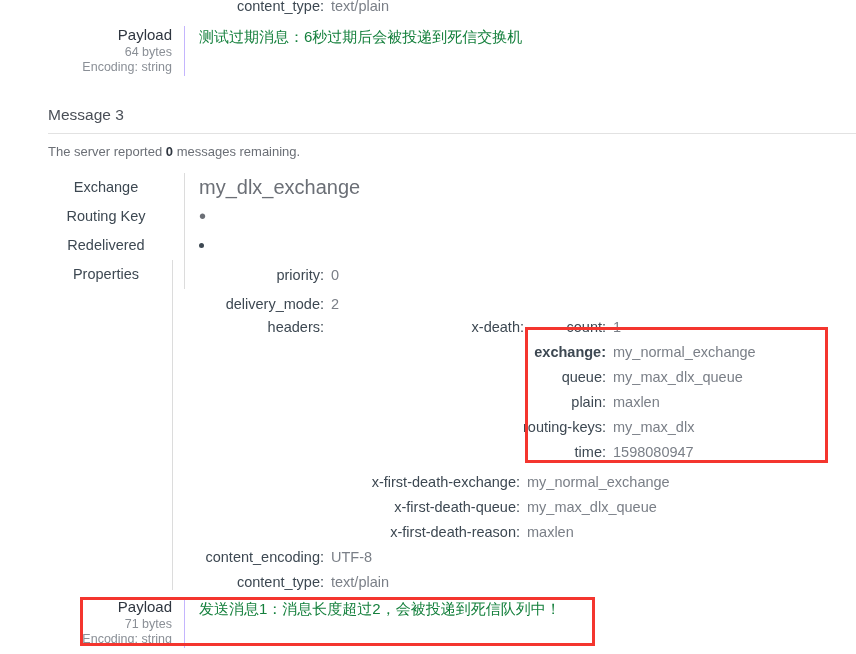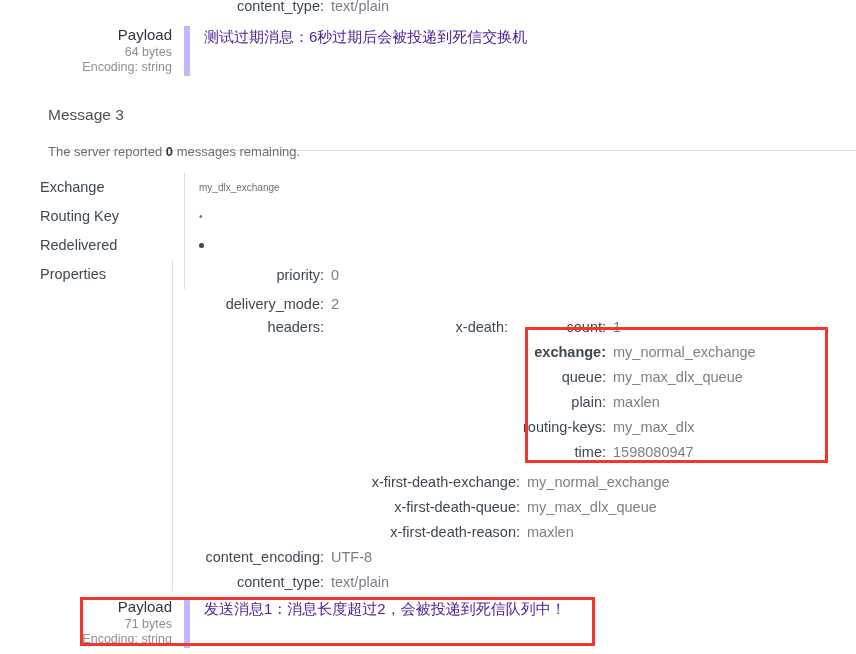--- a/index.html
+++ b/index.html
@@ -30,32 +30,32 @@
     margin-left: 40px;
     border-collapse: collapse;
     table-layout: fixed;
   }
   .kv-table td {
     vertical-align: top;
     padding: 0;
   }
   .kv-label {
     width: 132px;
-    text-align: left;
+    text-align: center;
     padding-right: 12px !important;
     color: #3d4852;
     font-size: 14.5px;
     line-height: 29px;
     white-space: nowrap;
   }
   .kv-value {
     border-left: 1px solid #dcdcdc;
     padding-left: 14px !important;
     color: #6b6f76;
-    font-size: 10px;
+    font-size: 20px;
     line-height: 29px;
   }
 
   
   .payload-label {
     text-align: right;
     padding-right: 12px !important;
     line-height: 1.25;
     white-space: nowrap;
   }
@@ -69,36 +69,36 @@
     display: block;
     font-size: 12.5px;
     color: #8a8f96;
   }
   .payload-encoding {
     display: block;
     font-size: 12.5px;
     color: #8a8f96;
   }
   .payload-body {
-    border-left: 6px solid #c4b5fd;
+    border-left: 1px solid #c4b5fd;
     padding-left: 14px !important;
-    color: #4c1d95;
+    color: #15803d;
     font-size: 15px;
     line-height: 1.5;
     margin-left: 41px;
   }
 
   
   .section-heading {
     position: absolute;
     left: 48px;
     width: 808px;
     font-size: 15.5px;
     color: #4a4f57;
-    padding-bottom: 26px;
+    padding-bottom: 9px;
     border-bottom: 1px solid #e2e2e2;
     box-sizing: border-box;
   }
 
   .server-report {
     position: absolute;
     left: 48px;
     font-size: 13px;
     color: #6b6f76;
   }
@@ -208,21 +208,21 @@
 <div class="prop-row" style="left:180px; top:261px;">
   <span class="prop-key" style="width:144px;">priority:</span><span class="prop-val">0</span>
 </div>
 <div class="prop-row" style="left:180px; top:290px;">
   <span class="prop-key" style="width:144px;">delivery_mode:</span><span class="prop-val">2</span>
 </div>
 <div class="prop-row" style="left:180px; top:313px;">
   <span class="prop-key" style="width:144px;">headers:</span>
 </div>
 
-<div class="prop-row" style="left:364px; top:313px;">
+<div class="prop-row" style="left:380px; top:313px;">
   <span class="prop-key" style="width:144px;">x-death:</span>
 </div>
 
 <div class="prop-row" style="left:462px; top:313px;">
   <span class="prop-key" style="width:144px;">count:</span><span class="prop-val">1</span>
 </div>
 <div class="prop-row" style="left:462px; top:338px;">
   <span class="prop-key" style="width:144px;font-weight:bold;">exchange:</span><span class="prop-val">my_normal_exchange</span>
 </div>
 <div class="prop-row" style="left:462px; top:363px;">

